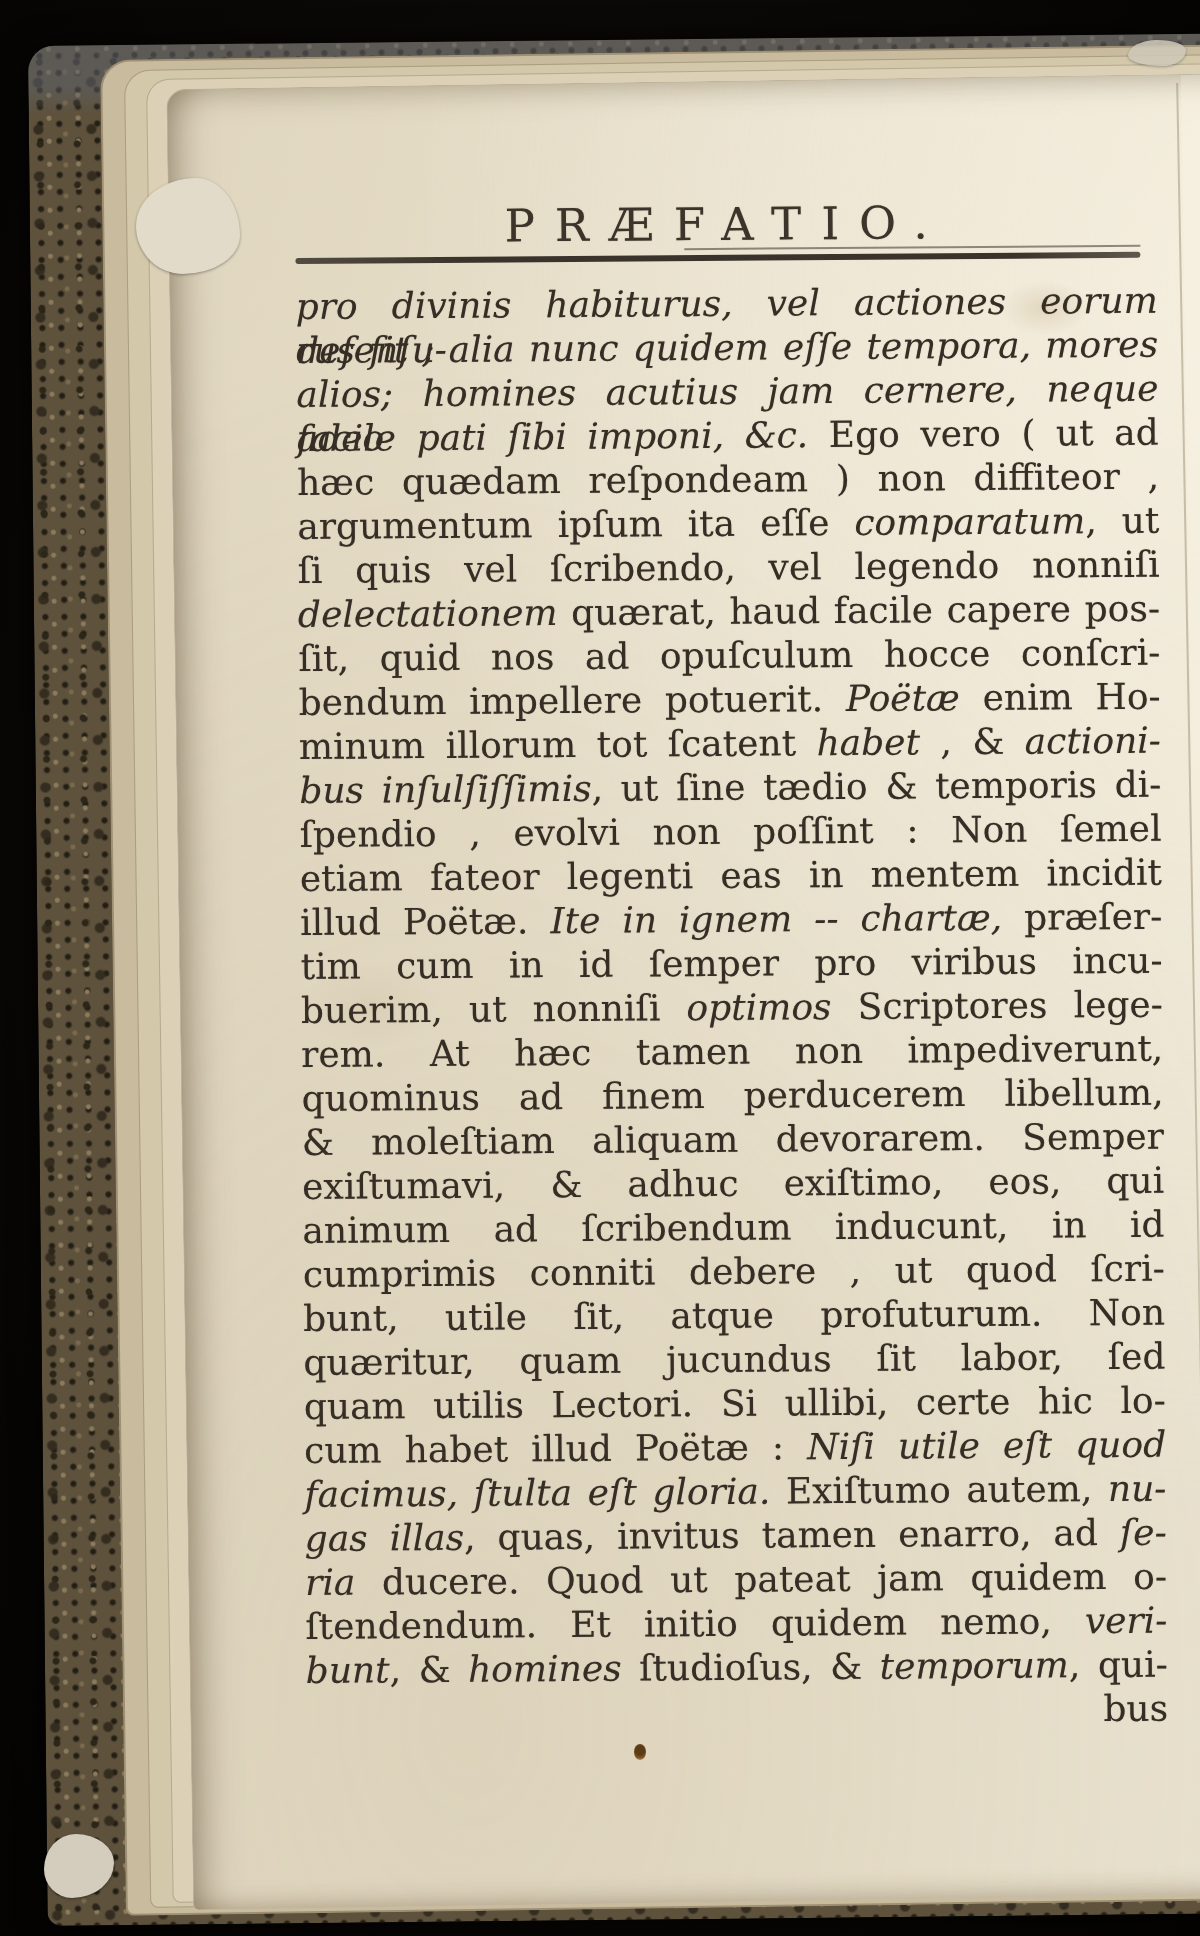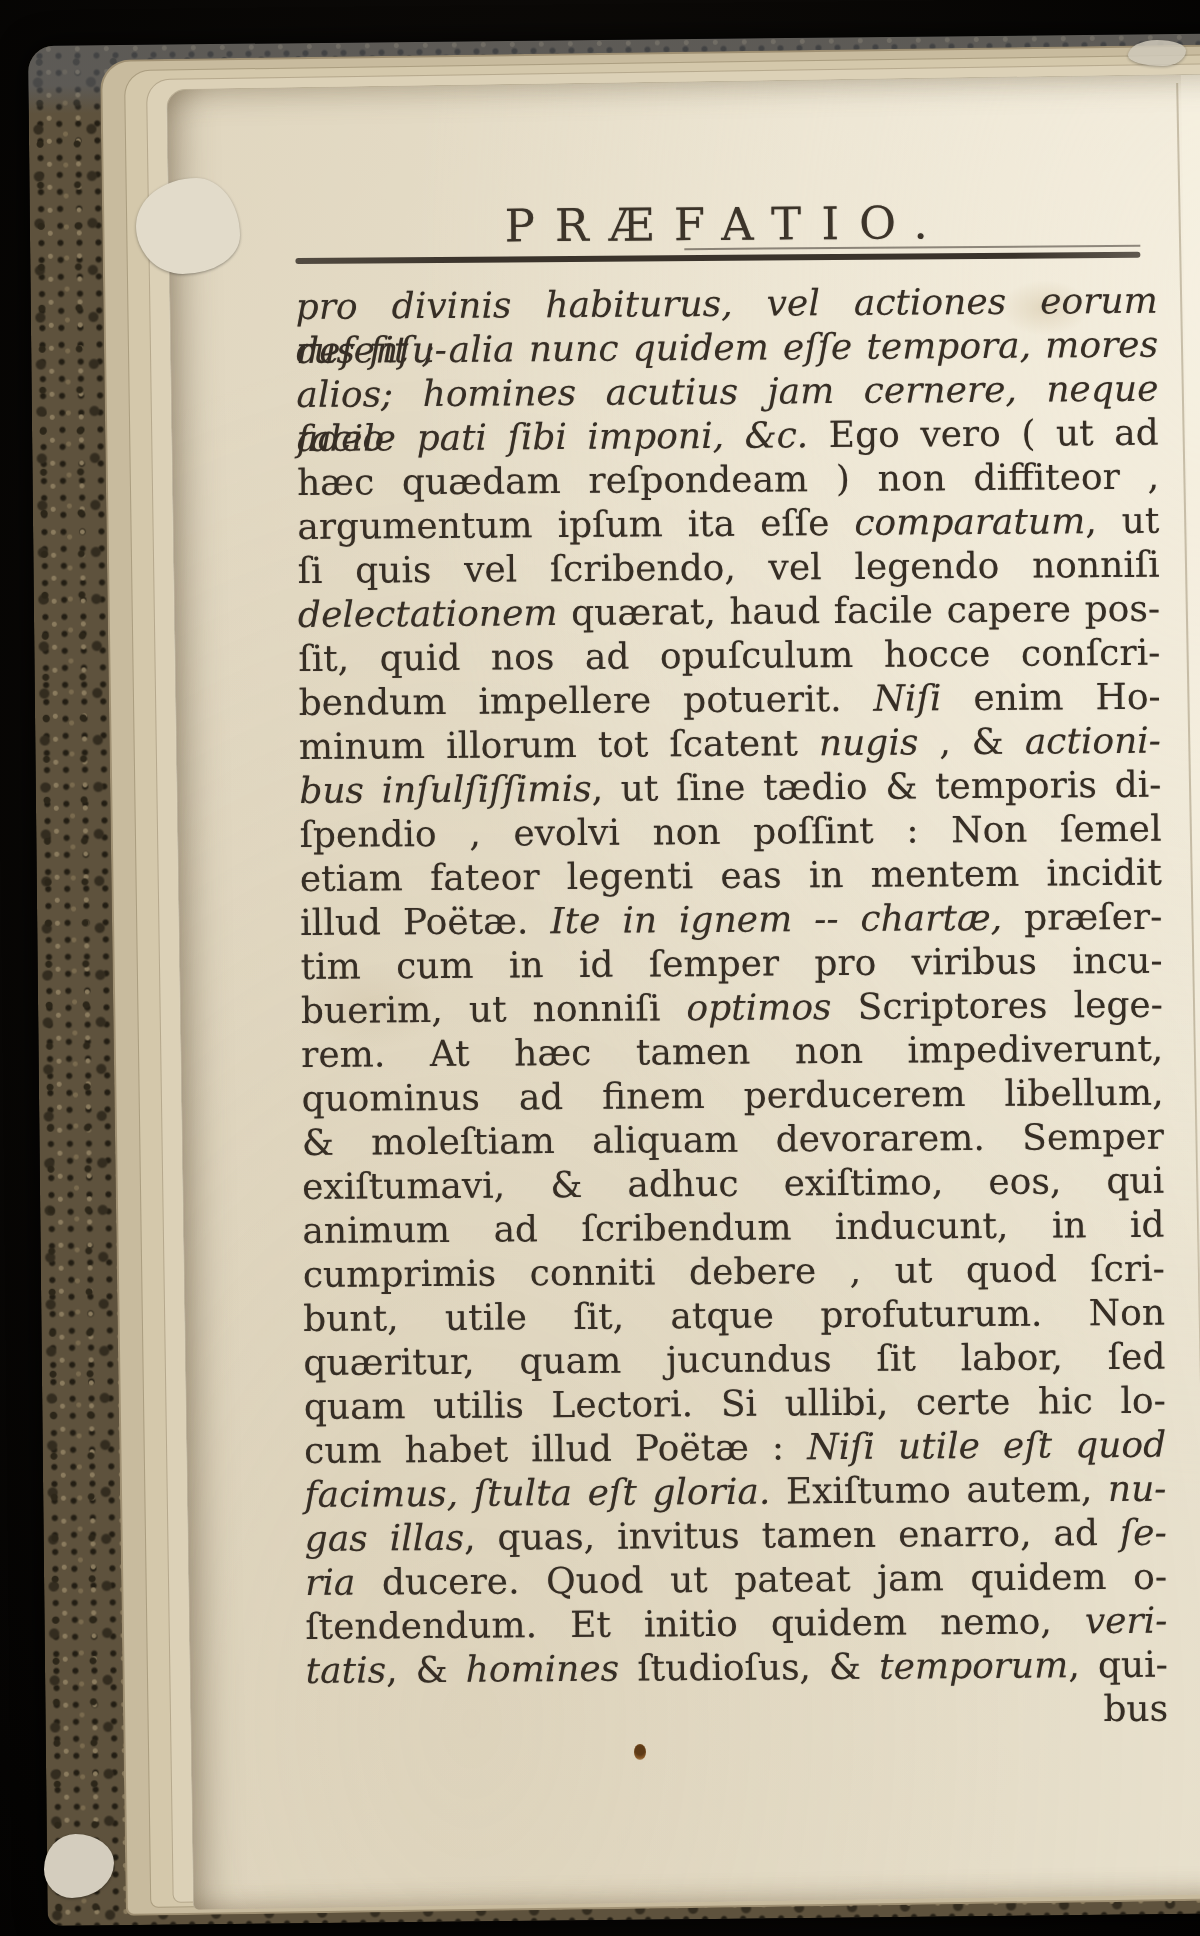--- a/index.html
+++ b/index.html
@@ -163,38 +163,38 @@
   <div class="body-text">
       <div class="line"><span class="it">pro divinis habiturus, vel actiones eorum defenſu-</span></div>
       <div class="line"><span class="it">rus ſit ; alia nunc quidem eſſe tempora, mores</span></div>
       <div class="line"><span class="it">alios; homines acutius jam cernere, neque adeo</span></div>
       <div class="line"><span class="it">facile pati ſibi imponi, &amp;c.</span><span> Ego vero ( ut ad</span></div>
       <div class="line"><span>hæc quædam reſpondeam ) non diffiteor ,</span></div>
       <div class="line"><span>argumentum ipſum ita eſſe </span><span class="it">comparatum</span><span>, ut</span></div>
       <div class="line"><span>ſi quis vel ſcribendo, vel legendo nonniſi</span></div>
       <div class="line"><span class="it">delectationem</span><span> quærat, haud facile capere pos-</span></div>
       <div class="line"><span>ſit, quid nos ad opuſculum hocce conſcri-</span></div>
-      <div class="line"><span>bendum impellere potuerit. </span><span class="it">Niſi</span><span> enim Ho-</span></div>
-      <div class="line"><span>minum illorum tot ſcatent </span><span class="it">nugis</span><span> , &amp; </span><span class="it">actioni-</span></div>
+      <div class="line"><span>bendum impellere potuerit. </span><span class="it">Poëtæ</span><span> enim Ho-</span></div>
+      <div class="line"><span>minum illorum tot ſcatent </span><span class="it">habet</span><span> , &amp; </span><span class="it">actioni-</span></div>
       <div class="line"><span class="it">bus inſulſiſſimis</span><span>, ut ſine tædio &amp; temporis di-</span></div>
       <div class="line"><span>ſpendio , evolvi non poſſint : Non ſemel</span></div>
       <div class="line"><span>etiam fateor legenti eas in mentem incidit</span></div>
       <div class="line"><span>illud Poëtæ. </span><span class="it">Ite in ignem -- chartæ,</span><span> præſer-</span></div>
       <div class="line"><span>tim cum in id ſemper pro viribus incu-</span></div>
       <div class="line"><span>buerim, ut nonniſi </span><span class="it">optimos</span><span> Scriptores lege-</span></div>
       <div class="line"><span>rem. At hæc tamen non impediverunt,</span></div>
       <div class="line"><span>quominus ad finem perducerem libellum,</span></div>
       <div class="line"><span>&amp; moleſtiam aliquam devorarem. Semper</span></div>
       <div class="line"><span>exiſtumavi, &amp; adhuc exiſtimo, eos, qui</span></div>
       <div class="line"><span>animum ad ſcribendum inducunt, in id</span></div>
       <div class="line"><span>cumprimis conniti debere , ut quod ſcri-</span></div>
       <div class="line"><span>bunt, utile ſit, atque profuturum. Non</span></div>
       <div class="line"><span>quæritur, quam jucundus ſit labor, ſed</span></div>
       <div class="line"><span>quam utilis Lectori. Si ullibi, certe hic lo-</span></div>
       <div class="line"><span>cum habet illud Poëtæ : </span><span class="it">Niſi utile eſt quod</span></div>
       <div class="line"><span class="it">facimus, ſtulta eſt gloria.</span><span> Exiſtumo autem, </span><span class="it">nu-</span></div>
       <div class="line"><span class="it">gas illas</span><span>, quas, invitus tamen enarro, ad </span><span class="it">ſe-</span></div>
       <div class="line"><span class="it">ria</span><span> ducere. Quod ut pateat jam quidem o-</span></div>
       <div class="line"><span>ſtendendum. Et initio quidem nemo, </span><span class="it">veri-</span></div>
-      <div class="line"><span class="it">tatis</span><span>, &amp; </span><span class="it">homines</span><span> ſtudioſus, &amp; </span><span class="it">temporum</span><span>, qui-</span></div>
+      <div class="line"><span class="it">bunt</span><span>, &amp; </span><span class="it">homines</span><span> ſtudioſus, &amp; </span><span class="it">temporum</span><span>, qui-</span></div>
     </div>
   <div class="catchword-line">bus</div>
 </div>
 
 </body></html>

